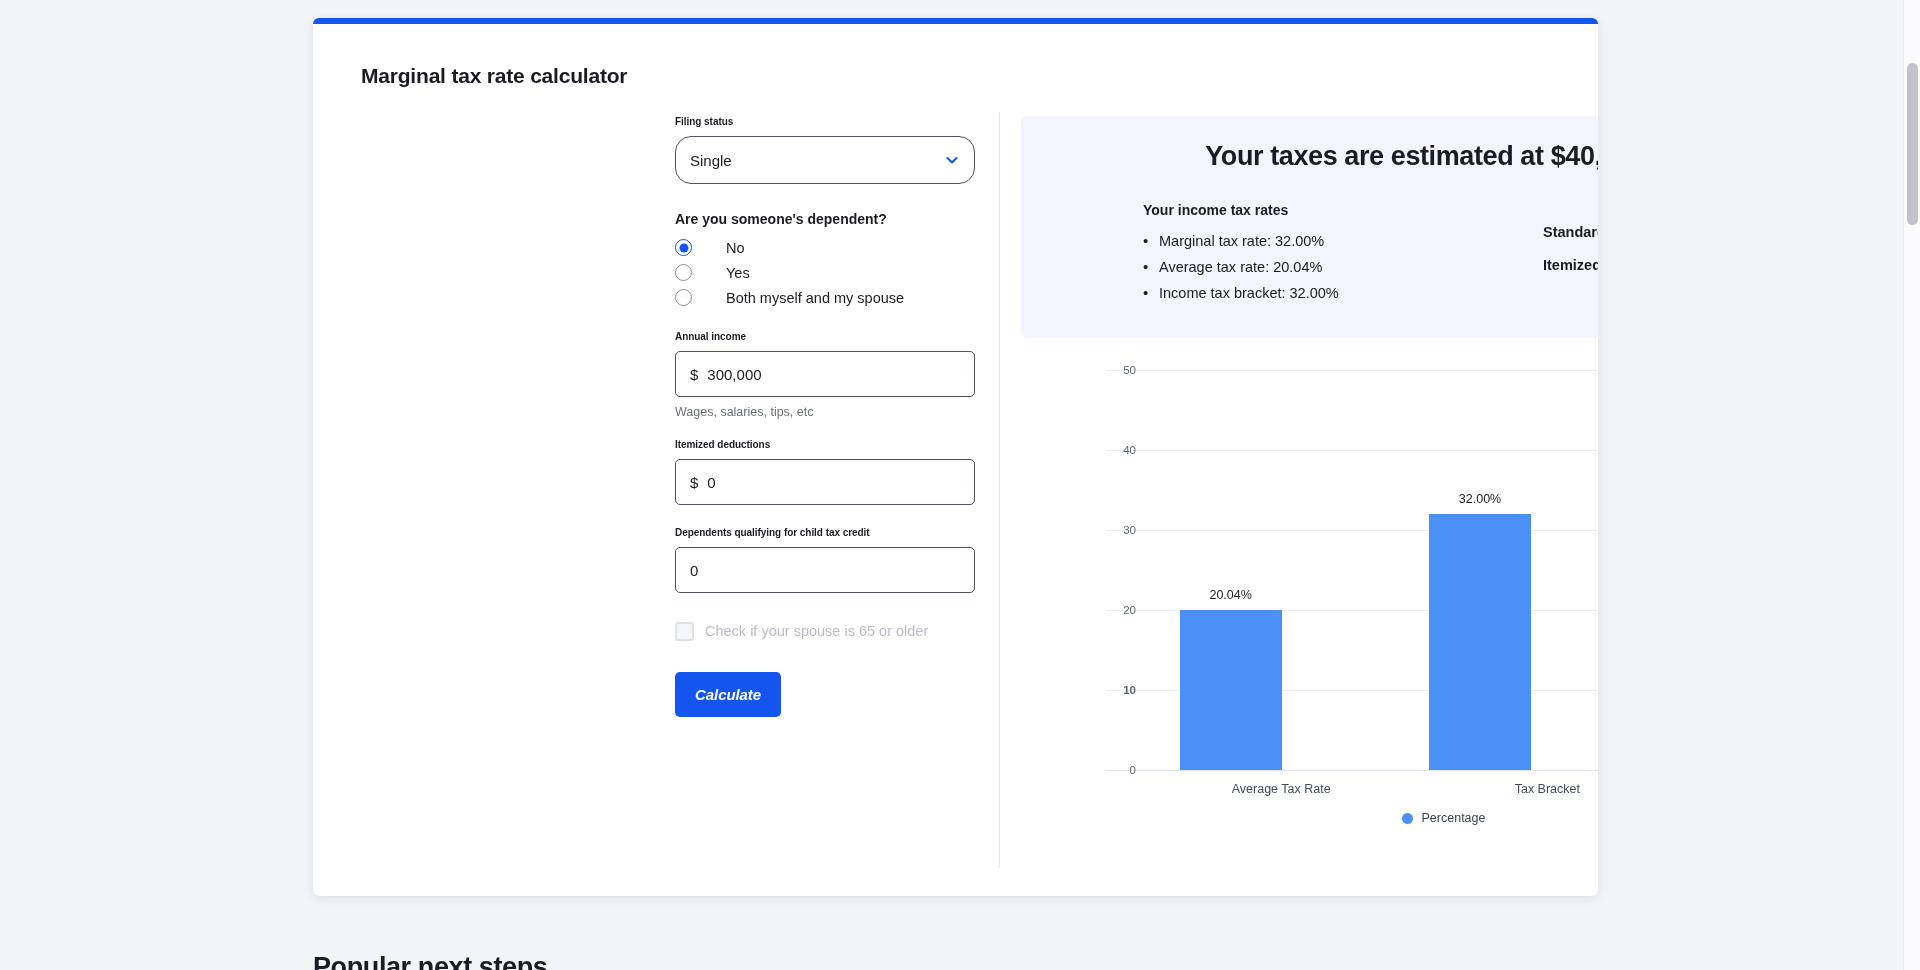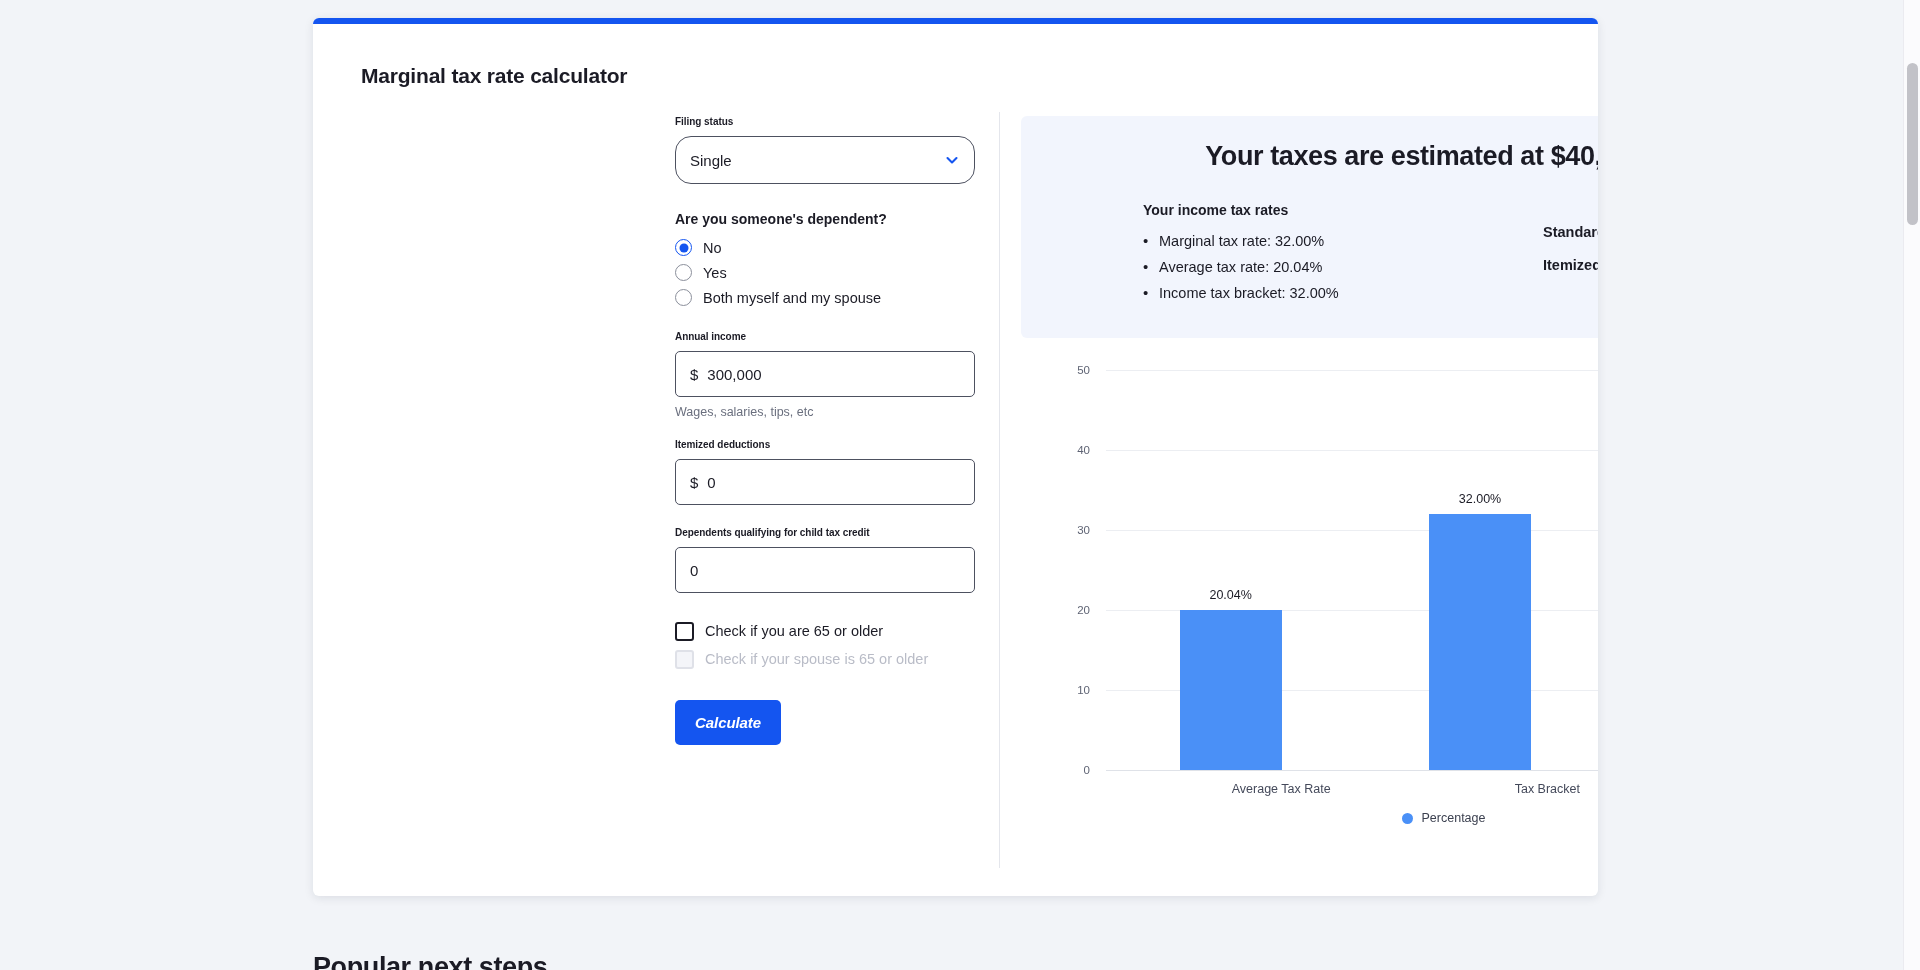--- a/index.html
+++ b/index.html
@@ -74,21 +74,21 @@
     width: 17px; height: 17px; border-radius: 50%;
     border: 1.5px solid #8b8f9b; background: #fff;
     margin-right: 11px; flex: none; position: relative;
   }
   .radio.checked { border: 1.5px solid #1455f0; }
   .radio.checked::after {
     content: ""; position: absolute; left: 50%; top: 50%;
     transform: translate(-50%,-50%);
     width: 9px; height: 9px; border-radius: 50%; background: #1455f0;
   }
-  .radio-label { font-size: 14.5px; color: #1b1b25; }
+  .radio-label { font-size: 14.5px; color: #1b1b25; margin-left: 23px; }
 
   .input-box {
     width: 300px; height: 46px;
     border: 1px solid #4d5160; border-radius: 5px; background: #fff;
     display: flex; align-items: center; padding: 0 14px;
     font-size: 15px; color: #1b1b25;
   }
   .input-box .dollar { margin-right: 9px; color: #1b1b25; }
   .hint { font-size: 12.5px; color: #6a6f7e; margin-top: 8px; }
 
@@ -141,21 +141,21 @@
   }
   .plot {
     position: absolute; left: 85px; top: 14px;
     width: 748px; height: 400px;
   }
   .gridline {
     position: absolute; left: 0; width: 100%; height: 1px; background: #eceef2;
   }
   .gridline.base { background: #dfe2e8; }
   .ytick {
-    position: absolute; right: 764px; width: 40px; text-align: right;
+    position: absolute; right: 718px; width: 40px; text-align: right;
     font-size: 11.5px; color: #5f6474; transform: translateY(-50%);
   }
   .bar {
     position: absolute; bottom: 0; background: #4a90f7;
   }
   .bar-value {
     position: absolute; width: 120px; text-align: center;
     font-size: 12.5px; color: #1b1b25; transform: translateX(-50%);
   }
   .bar-cat {
@@ -241,24 +241,20 @@
 
     
     <div style="height:22px"></div>
     <div class="field-label">Dependents qualifying for child tax credit</div>
     <div class="input-box">
       <span>0</span>
     </div>
 
     
     <div style="height:24px"></div>
-    <div class="check-row">
-      <span class="checkbox"></span>
-      <span class="check-label">Check if you are 65 or older</span>
-    </div>
     <div class="check-row">
       <span class="checkbox disabled"></span>
       <span class="check-label disabled">Check if your spouse is 65 or older</span>
     </div>
 
     
     <div style="height:27px"></div>
     <button class="calc-btn">Calculate</button>
   </div>
 
@@ -278,21 +274,21 @@
         <div class="res-kv">Itemized deductions: $0</div>
       </div>
     </div>
   </div>
 
   <div class="chart-wrap">
     <div class="plot" id="plot">
         <div class="gridline base" style="top: 400px;"></div>
         <div class="ytick" style="top: 400px;">0</div>
         <div class="gridline" style="top: 320px;"></div>
-        <div class="ytick" style="top: 320px;">10</div>
+        <div class="ytick" style="top: 320px; font-weight: bold;">10</div>
         <div class="gridline" style="top: 240px;"></div>
         <div class="ytick" style="top: 240px;">20</div>
         <div class="gridline" style="top: 160px;"></div>
         <div class="ytick" style="top: 160px;">30</div>
         <div class="gridline" style="top: 80px;"></div>
         <div class="ytick" style="top: 80px;">40</div>
         <div class="gridline" style="top: 0px;"></div>
         <div class="ytick" style="top: 0px;">50</div>
         <div class="bar" style="left: 73.5533px; width: 102.227px; height: 160.32px; background: rgb(74, 144, 247);"></div>
         <div class="bar-value" style="left: 124.667px; top: 217.68px;">20.04%</div>

